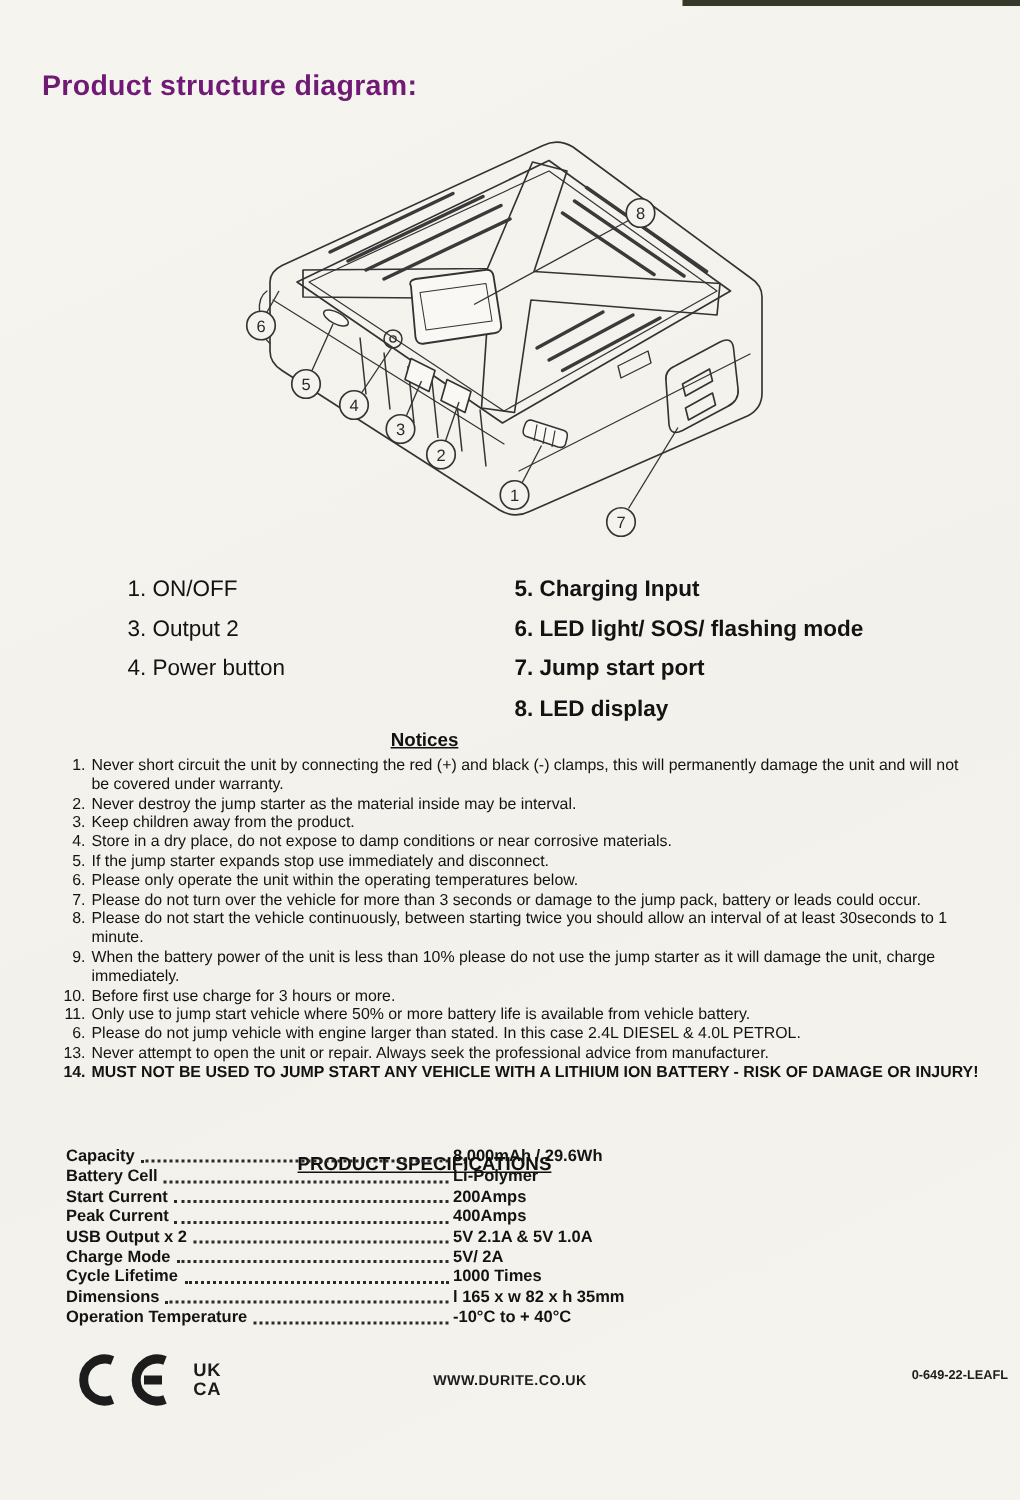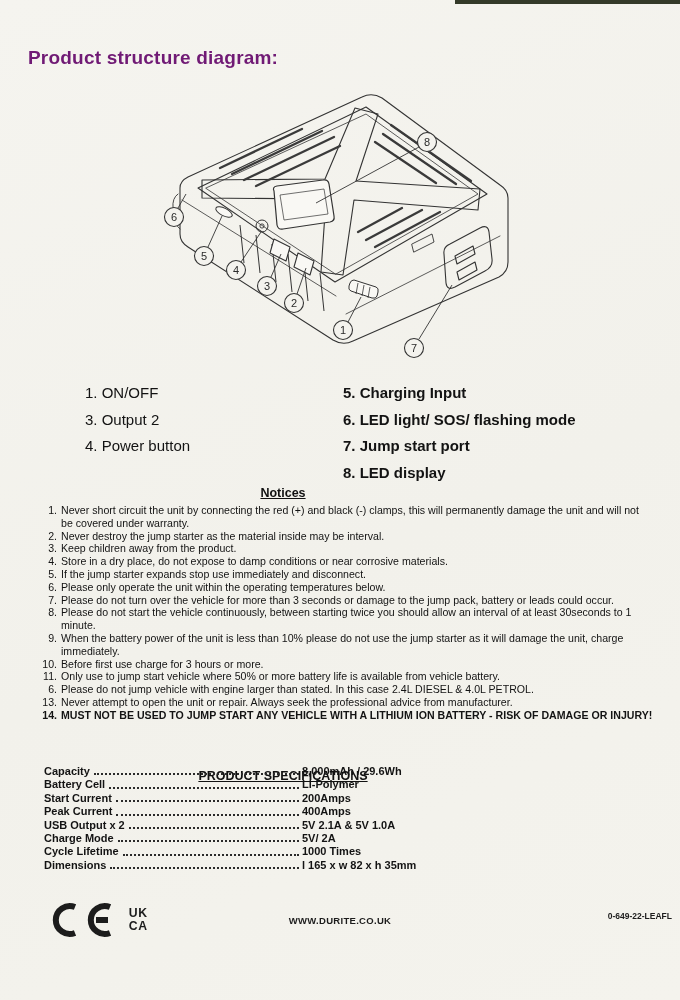--- a/index.html
+++ b/index.html
@@ -266,20 +266,25 @@
     </div>
   <div class="spec-row">
       <span class="spec-label">Cycle Lifetime</span>
       <span class="spec-leader"></span>
       <span class="spec-value">1000 Times</span>
     </div>
   <div class="spec-row">
       <span class="spec-label">Dimensions</span>
       <span class="spec-leader"></span>
       <span class="spec-value">l 165 x w 82 x h 35mm</span>
+    </div>
+  <div class="spec-row">
+      <span class="spec-label">Operation Temperature</span>
+      <span class="spec-leader"></span>
+      <span class="spec-value">-10°C to + 40°C</span>
     </div>
 </div>
 
 <div class="footer-marks">
   <svg width="72" height="40" viewBox="0 0 72 40" xmlns="http://www.w3.org/2000/svg">
     <g stroke="#1c1c1c" stroke-width="6" fill="none">
       <path d="M 31,7 A 14,14 0 1 0 31,33"></path>
       <path d="M 66,7 A 14,14 0 1 0 66,33"></path>
       <path d="M 52,20 L 64,20"></path>
     </g>

